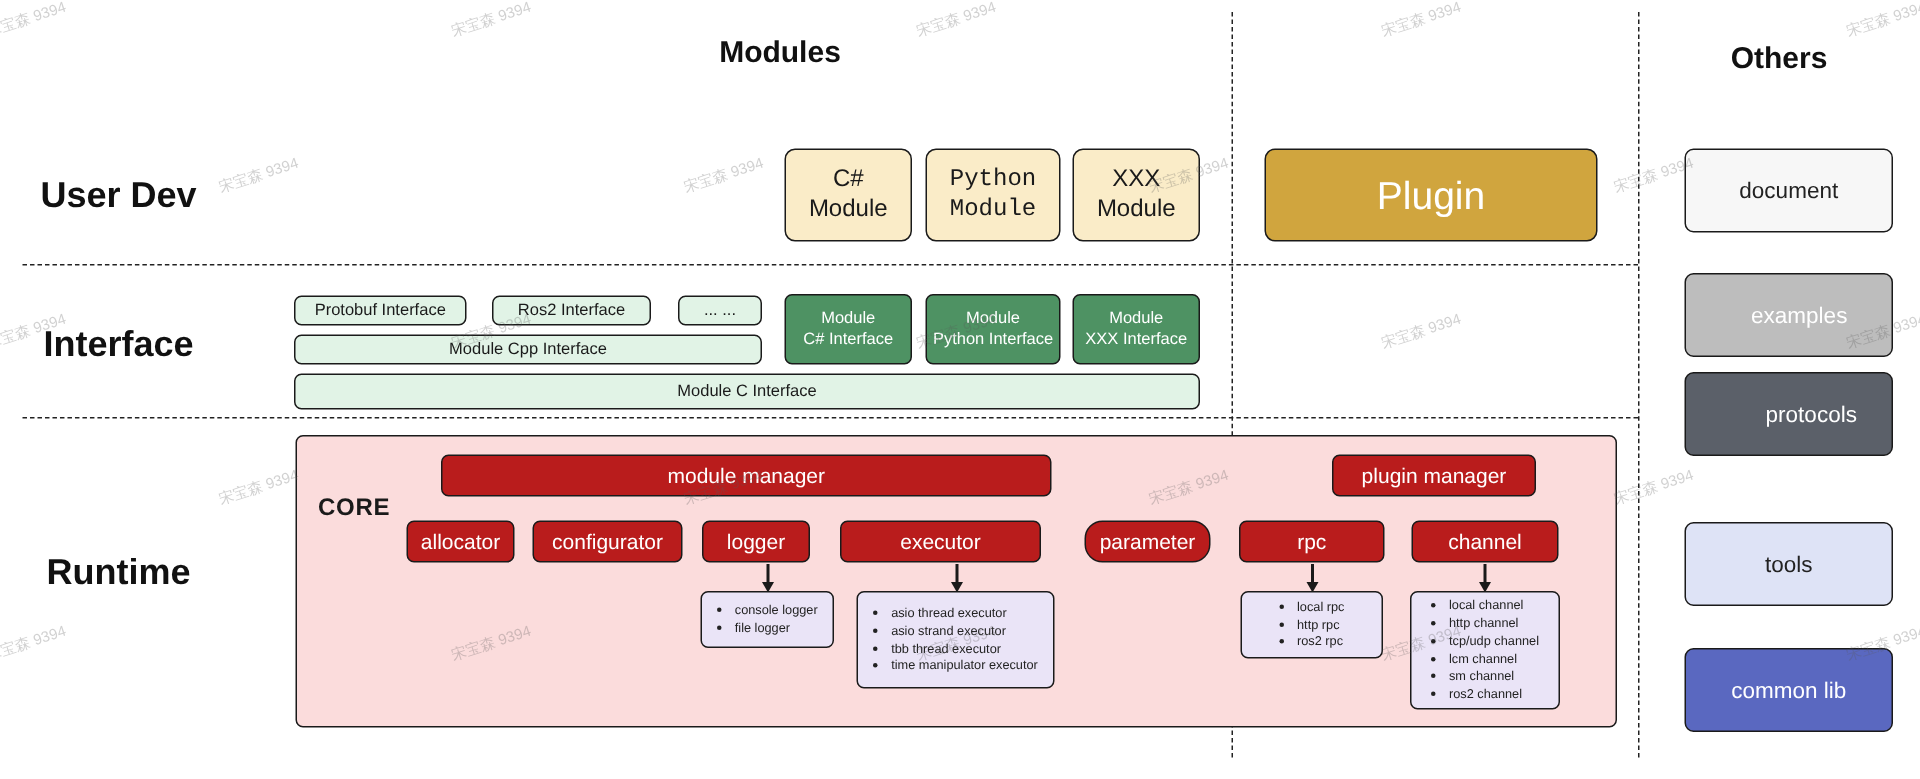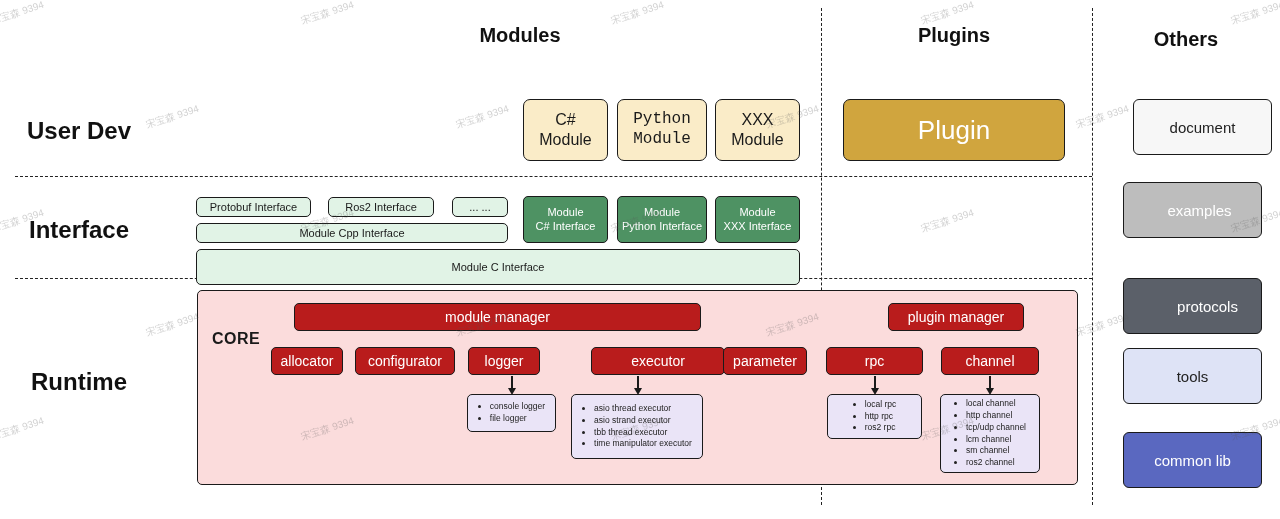--- a/index.html
+++ b/index.html
@@ -52,21 +52,20 @@
 
   #wm-layer { position:absolute; left:0; top:0; width:1280px; height:519px; pointer-events:none; z-index:9; }
   .wm { position:absolute; font-size:10px; color:rgba(90,90,90,0.28); transform:rotate(-18deg); white-space:nowrap; }
 </style>
 </head>
 <body>
 
 <div id="stage">
 
   <div class="sec-title" style="left:370px; top:24px; width:300px;">Modules</div>
-  <div class="sec-title" style="left:854px; top:24px; width:200px;">Plugins</div>
   <div class="sec-title" style="left:1101px; top:28px; width:170px;">Others</div>
 
   <div class="row-label" style="left:14px; top:117px;">User Dev</div>
   <div class="row-label" style="left:14px; top:216px;">Interface</div>
   <div class="row-label" style="left:14px; top:368px;">Runtime</div>
 
   <div class="hline" style="left:15px; top:176px; width:1077px;"></div>
   <div class="hline" style="left:15px; top:278px; width:1077px;"></div>
   <div class="vline" style="left:821px; top:8px; height:497px;"></div>
   <div class="vline" style="left:1092px; top:8px; height:497px;"></div>
@@ -77,40 +76,40 @@
 Module</div>
   <div class="box module pre" style="left:715px; top:99px; width:85px; height:62px; font-size:16px;">XXX
 Module</div>
 
   <div class="box gold" style="left:843px; top:99px; width:222px; height:62px; font-size:26px;">Plugin</div>
 
   <div class="box ifl" style="left:196px; top:197px; width:115px; height:20px;">Protobuf Interface</div>
   <div class="box ifl" style="left:328px; top:197px; width:106px; height:20px;">Ros2 Interface</div>
   <div class="box ifl" style="left:452px; top:197px; width:56px; height:20px;">... ...</div>
   <div class="box ifl" style="left:196px; top:223px; width:312px; height:20px;">Module Cpp Interface</div>
-  <div class="box ifl" style="left:196px; top:249px; width:604px; height:36px;">Module C Interface</div>
+  <div class="box ifl" style="left:196px; top:249px; width:604px; height:24px;">Module C Interface</div>
   <div class="box ifd pre" style="left:523px; top:196px; width:85px; height:47px;">Module
 C# Interface</div>
   <div class="box ifd pre" style="left:617px; top:196px; width:90px; height:47px;">Module
 Python Interface</div>
   <div class="box ifd pre" style="left:715px; top:196px; width:85px; height:47px;">Module
 XXX Interface</div>
 
 
   <div class="box corebox" style="left:197px; top:290px; width:881px; height:195px;"></div>
   <div class="core-label">CORE</div>
 
   <div class="box red" style="left:294px; top:303px; width:407px; height:28px;">module manager</div>
   <div class="box red" style="left:888px; top:303px; width:136px; height:28px;">plugin manager</div>
 
   <div class="box red" style="left:271px; top:347px; width:72px;  height:28px;">allocator</div>
   <div class="box red" style="left:355px; top:347px; width:100px; height:28px;">configurator</div>
   <div class="box red" style="left:468px; top:347px; width:72px;  height:28px;">logger</div>
-  <div class="box red" style="left:591px; top:347px; width:134px; height:28px;">executor</div>
-  <div class="box red" style="left:723px; top:347px; width:84px;  height:28px;">parameter</div>
+  <div class="box red" style="left:560px; top:347px; width:134px; height:28px;">executor</div>
+  <div class="box red" style="left:723px; top:347px; width:84px;  height:28px;border-radius:12px;">parameter</div>
   <div class="box red" style="left:826px; top:347px; width:97px;  height:28px;">rpc</div>
   <div class="box red" style="left:941px; top:347px; width:98px;  height:28px;">channel</div>
 
   <div class="arrow-line" style="left:511px;"></div>
   <div class="arrow-head" style="left:507.5px;"></div>
   <div class="arrow-line" style="left:637px;"></div>
   <div class="arrow-head" style="left:633.5px;"></div>
   <div class="arrow-line" style="left:874px;"></div>
   <div class="arrow-head" style="left:870.5px;"></div>
   <div class="arrow-line" style="left:989px;"></div>
@@ -141,23 +140,23 @@
     <ul>
         <li>local channel</li>
         <li>http channel</li>
         <li>tcp/udp channel</li>
         <li>lcm channel</li>
         <li>sm channel</li>
         <li>ros2 channel</li>
       </ul>
   </div>
 
-  <div class="box oth oth-document" style="top:99px;margin-left:10px;">document</div>
+  <div class="box oth oth-document" style="top:99px;">document</div>
   <div class="box oth oth-examples" style="top:182px;">examples</div>
-  <div class="box oth oth-protocols" style="top:278px;padding-left:30px;">protocols</div>
+  <div class="box oth oth-protocols" style="top:248px;padding-left:30px;">protocols</div>
   <div class="box oth oth-commonlib" style="top:432px;">common lib</div>
   <div class="box oth oth-tools" style="top:348px;">tools</div>
 
   <div id="wm-layer">
       <span class="wm" style="left: -10px; top: 6px;">宋宝森 9394</span>
       <span class="wm" style="left: 300px; top: 6px;">宋宝森 9394</span>
       <span class="wm" style="left: 610px; top: 6px;">宋宝森 9394</span>
       <span class="wm" style="left: 920px; top: 6px;">宋宝森 9394</span>
       <span class="wm" style="left: 1230px; top: 6px;">宋宝森 9394</span>
       <span class="wm" style="left: 145px; top: 110px;">宋宝森 9394</span>

